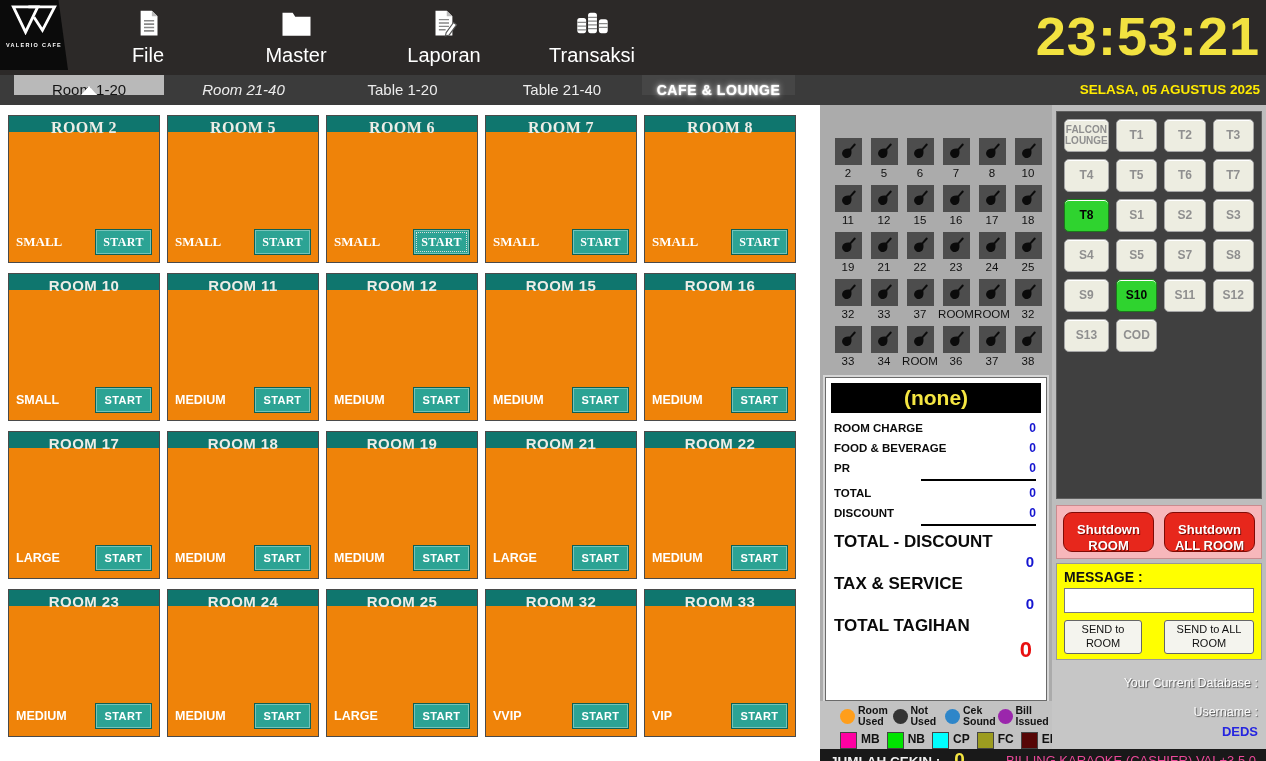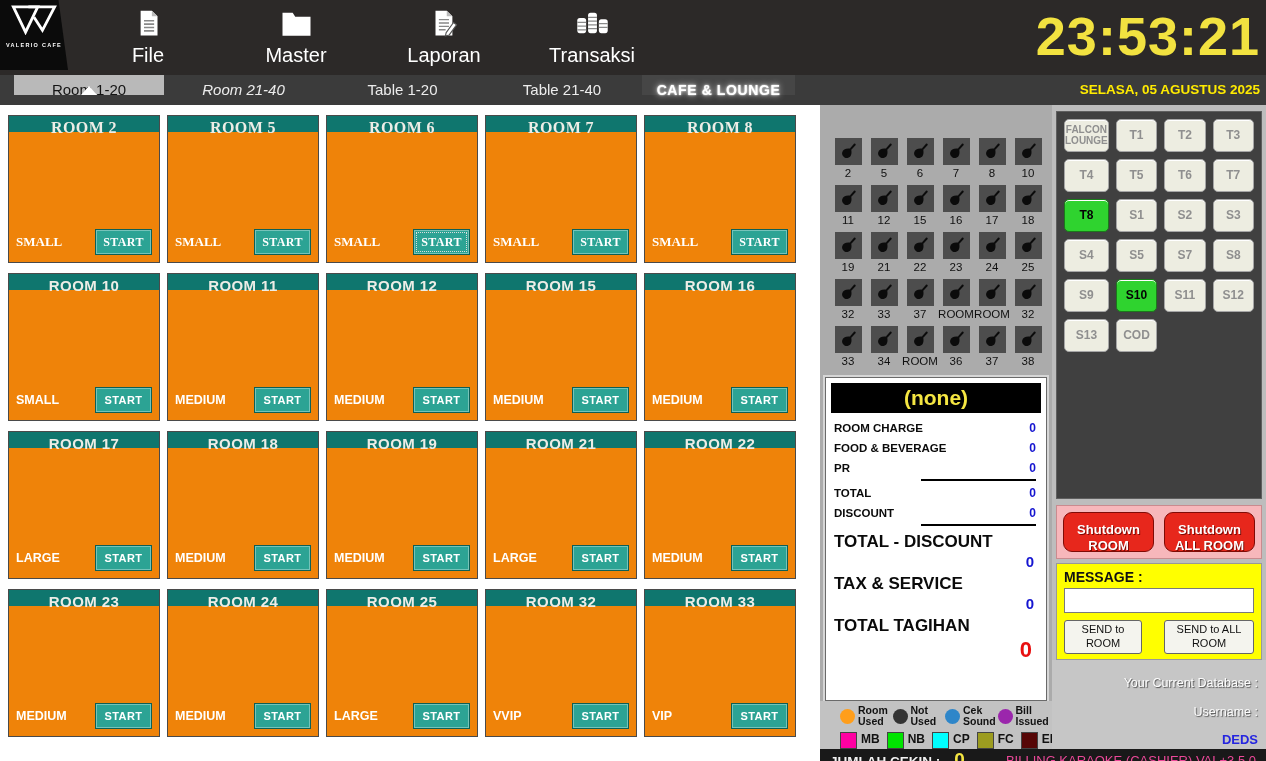--- a/index.html
+++ b/index.html
@@ -103,21 +103,21 @@
   .msginput{width:100%;height:25px;border:1px solid #7a7a7a;box-sizing:border-box;font-size:13px;padding:0 4px}
   .msgrow{display:flex;justify-content:space-between;margin-top:7px}
   .msgbtn{background:#F4F4EE;border:1px solid #666;border-radius:3px;font-size:11px;line-height:1.25;
         cursor:pointer;height:34px;padding:0 6px;color:#111}
   .msgbtn.b1{width:78px}
   .msgbtn.b2{width:90px}
 
   .infoarea{flex:1;background:#C6C6C6;text-align:right;padding:16px 8px 0;box-sizing:border-box}
   .dbl,.unl{color:#FDFDFD;font-size:12.5px;text-shadow:1px 1px 1px rgba(60,60,60,.85)}
   .unl{margin-top:15px}
-  .uname{color:#2525E0;font-weight:bold;font-size:13px;margin-top:13px}
+  .uname{color:#2525E0;font-weight:bold;font-size:13px;margin-top:5px}
 
   .bottombar{height:28px;background:#191919;display:flex;align-items:center;justify-content:space-between;
         padding:0 10px;box-sizing:border-box}
   .jwrap{display:flex;align-items:baseline;gap:14px}
   .jlabel{color:#F2F2F2;font-weight:bold;font-size:13.5px}
   .jval{color:#F5E642;font-weight:bold;font-size:19px}
   .apptitle{color:#ec4899;font-size:13px}
 </style>
 </head>
 <body>

